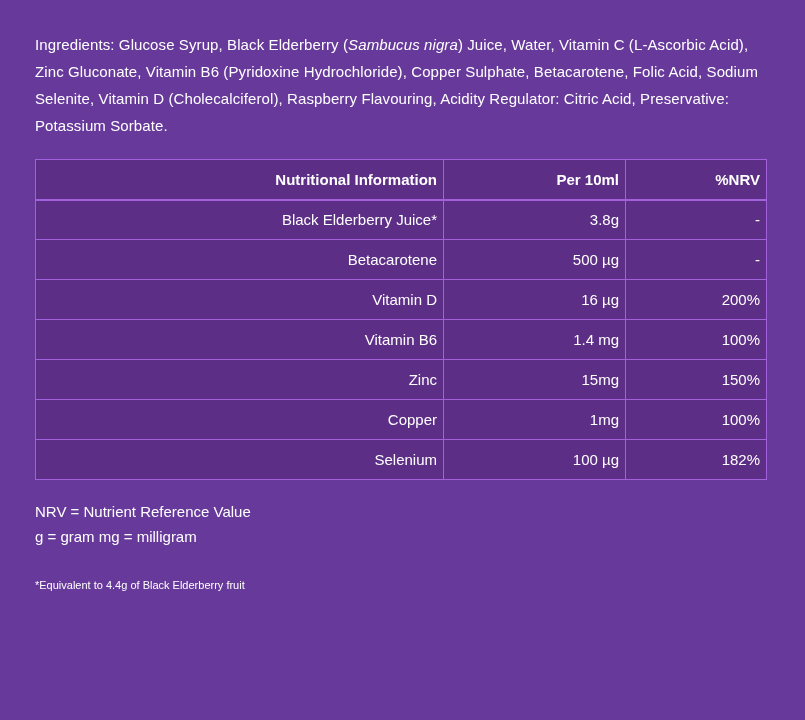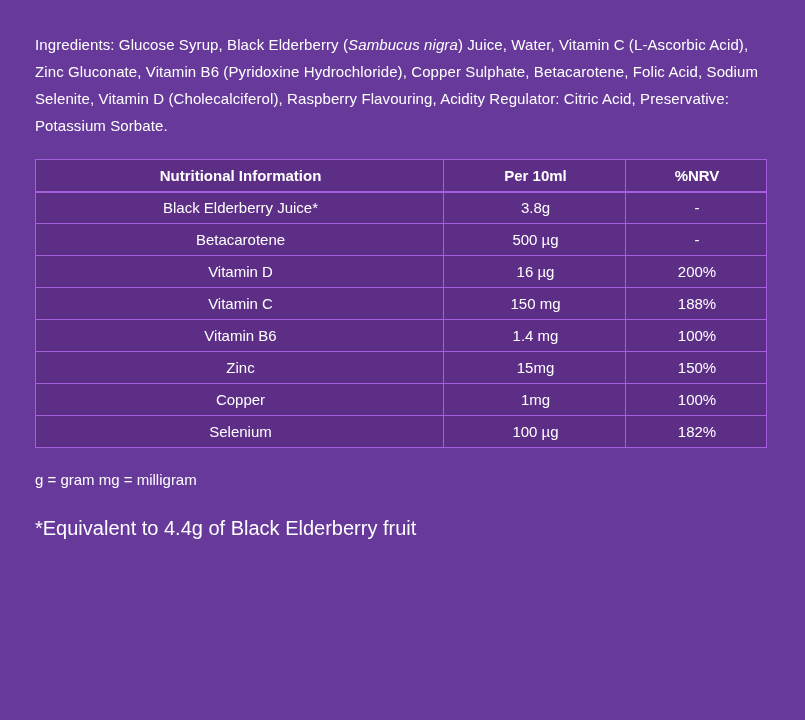--- a/index.html
+++ b/index.html
@@ -35,39 +35,39 @@
     table-layout: fixed;
     width: 731px;
   }
   table.nutrition col.c1 { width: 408px; }
   table.nutrition col.c2 { width: 182px; }
   table.nutrition col.c3 { width: 141px; }
   table.nutrition th,
   table.nutrition td {
     background: var(--cell);
     border: 1px solid var(--border);
-    height: 32px;
+    height: 40px;
     padding: 0 6px 0 8px;
-    text-align: center;
+    text-align: right;
     vertical-align: middle;
     font-size: 15px;
     color: var(--text);
   }
   table.nutrition th {
     font-weight: bold;
     border-bottom-width: 2px;
   }
   .footnotes {
     margin-top: 19px;
     font-size: 15px;
     line-height: 25px;
   }
   .footnote-equivalent {
     margin-top: 24px;
-    font-size: 20px;
+    font-size: 11px;
     line-height: 25px;
   }
 </style>
 </head>
 <body>
 
 <div class="content">
 
   <p class="ingredients"><strong>Ingredients:</strong><span> Glucose Syrup, Black Elderberry (</span><em>Sambucus nigra</em><span>) Juice, Water, Vitamin C (L-Ascorbic Acid), Zinc Gluconate, Vitamin B6 (Pyridoxine Hydrochloride), Copper Sulphate, Betacarotene, Folic Acid, Sodium Selenite, Vitamin D (Cholecalciferol), Raspberry Flavouring, Acidity Regulator: Citric Acid, Preservative: Potassium Sorbate.</span></p>
 
@@ -94,25 +94,20 @@
         <td>Betacarotene</td>
         <td>500 µg</td>
         <td>-</td>
       </tr>
       <tr>
         <td>Vitamin D</td>
         <td>16 µg</td>
         <td>200%</td>
       </tr>
       <tr>
-        <td>Vitamin C</td>
-        <td>150 mg</td>
-        <td>188%</td>
-      </tr>
-      <tr>
         <td>Vitamin B6</td>
         <td>1.4 mg</td>
         <td>100%</td>
       </tr>
       <tr>
         <td>Zinc</td>
         <td>15mg</td>
         <td>150%</td>
       </tr>
       <tr>
@@ -122,17 +117,18 @@
       </tr>
       <tr>
         <td>Selenium</td>
         <td>100 µg</td>
         <td>182%</td>
       </tr>
     </tbody>
   </table>
 
   <div class="footnotes">
+    <p>NRV = Nutrient Reference Value</p>
     <p>g = gram mg = milligram</p>
   </div>
   <p class="footnote-equivalent">*Equivalent to 4.4g of Black Elderberry fruit</p>
 
 </div>
 
 </body></html>

